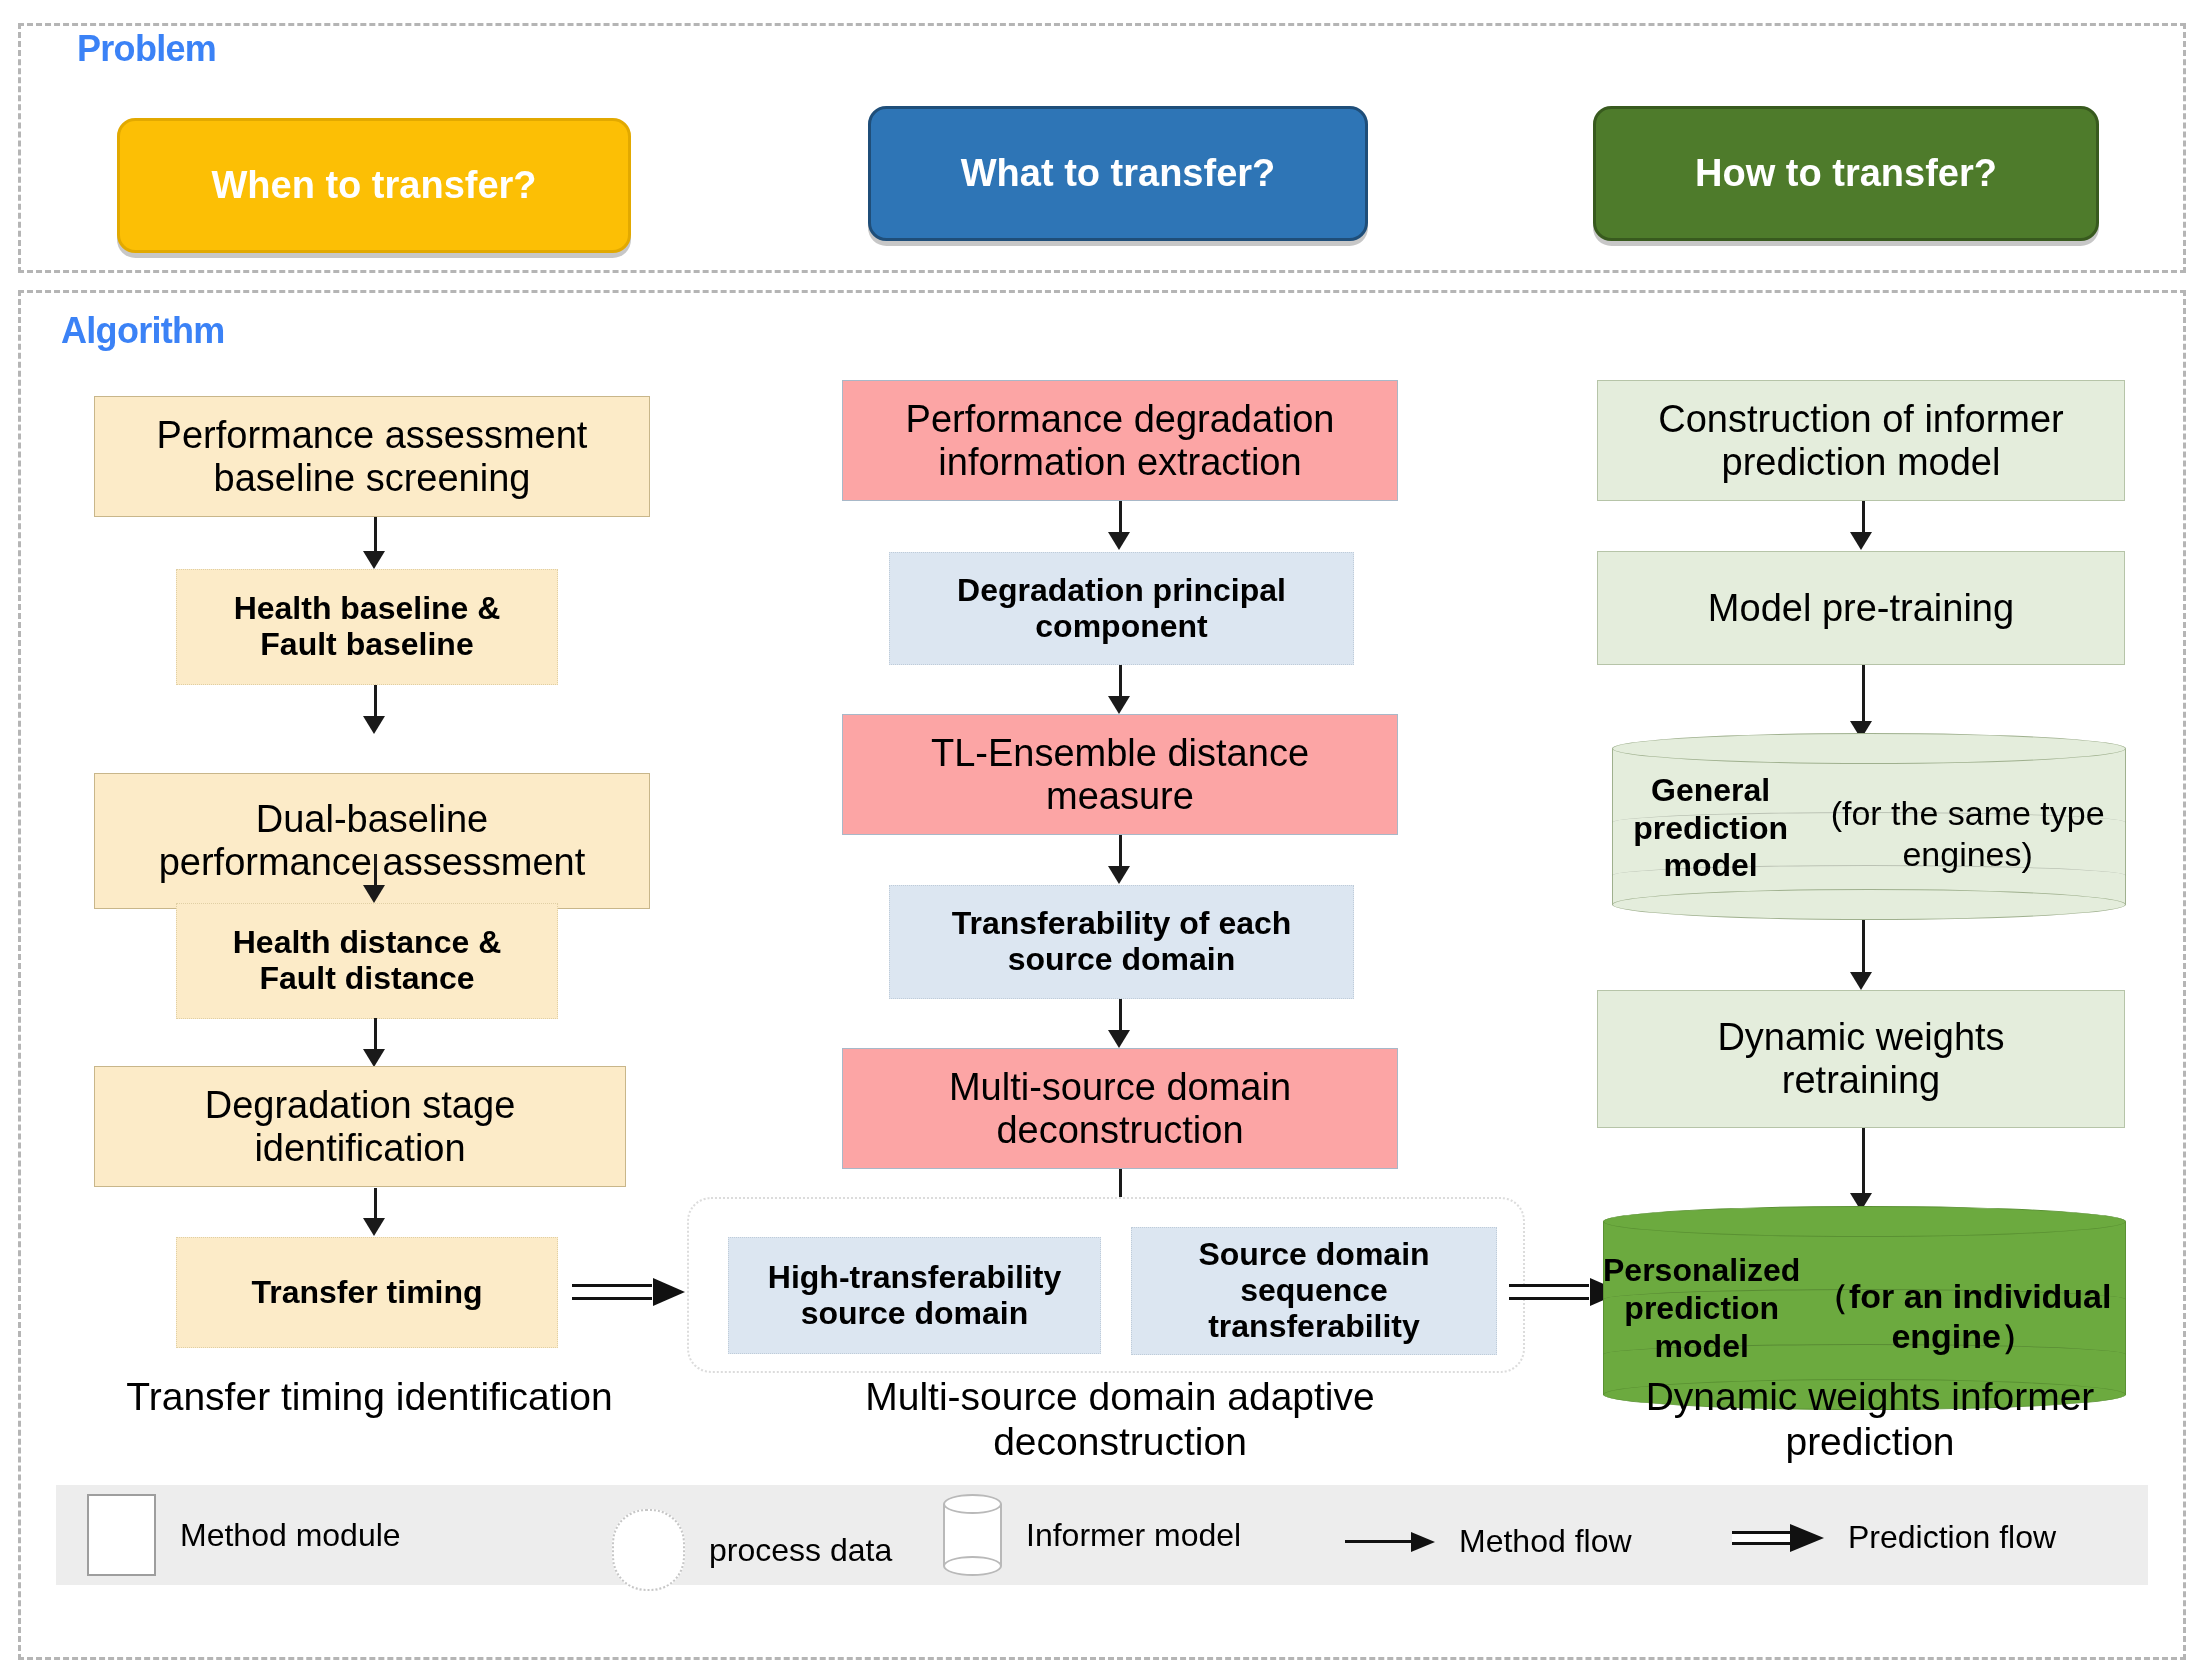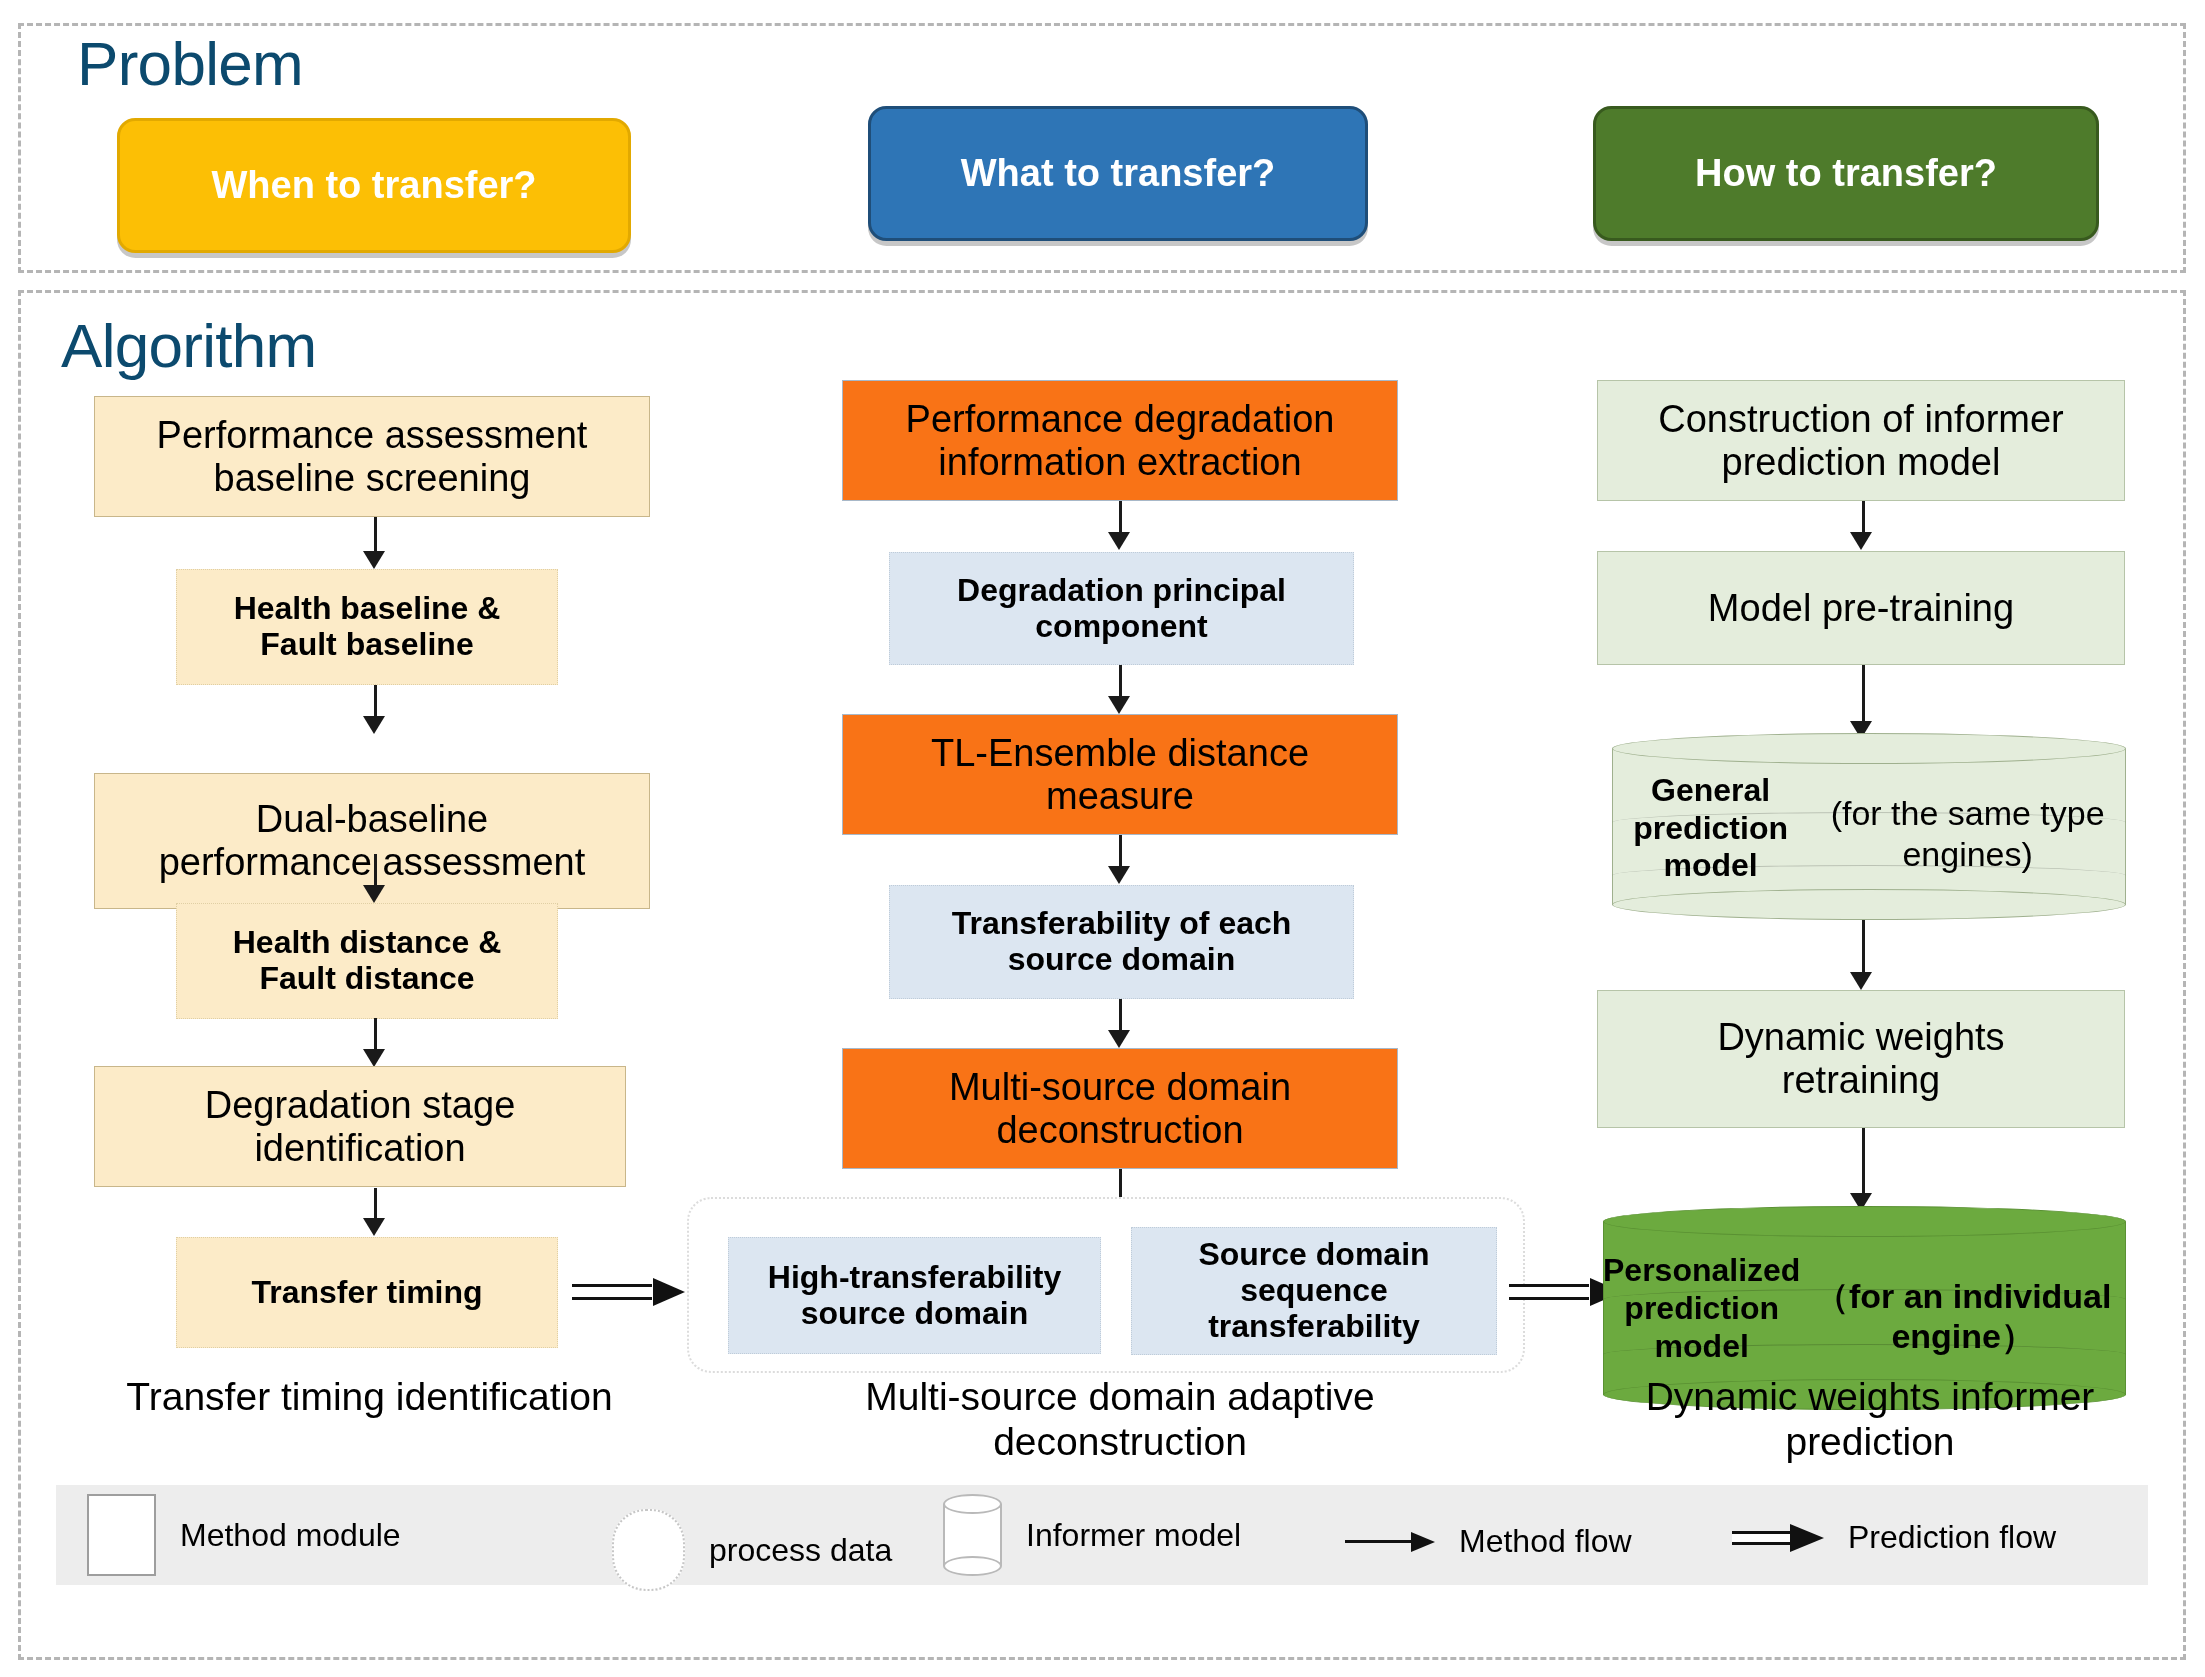--- a/index.html
+++ b/index.html
@@ -17,24 +17,24 @@
     position:absolute;
     border:3.5px dashed #b5b5b5;
     box-sizing:border-box;
     background:#fff;
   }
   #problem-panel{left:18.3px;top:22.5px;width:2168px;height:250px;}
   #algorithm-panel{left:18.3px;top:290px;width:2168px;height:1370px;}
 
   .panel-title{
     position:absolute;
-    font-weight:normal;
-    font-size:62px;
+    font-weight:bold;
+    font-size:36px;
     letter-spacing:-0.7px;
-    color:#0c4a6e;
+    color:#3b82f6;
     white-space:nowrap;
   }
   #problem-title{left:77px;top:28px;}
   #algorithm-title{left:61px;top:310px;}
 
   
   .pill{
     position:absolute;
     border-radius:18.3px;
     display:flex;align-items:center;justify-content:center;
@@ -56,21 +56,21 @@
     position:absolute;
     box-sizing:border-box;
     display:flex;align-items:center;justify-content:center;
     text-align:center;
     line-height:1.12;
     white-space:pre-line;
   }
 
   .cream-rect{background:#FCEBC8;border:1.4px solid #C8B68A;}
   .cream-round{background:#FCEBC8;border:1.4px dotted #E0CFA4;}
-  .blue-rect{background:#f97316;border:1.4px solid #A8B8C8;}
+  .blue-rect{background:#fca5a5;border:1.4px solid #A8B8C8;}
   .blue-round{background:#DCE6F1;border:1.4px dotted #BFCCD9;}
   .green-rect{background:#E4EDDC;border:1.4px solid #B6C4A8;}
 
   .t-regular{font-size:38px;font-weight:normal;}
   .t-bold{font-size:32px;font-weight:bold;}
 
   
   .cyl{
     position:absolute;
     box-sizing:border-box;

